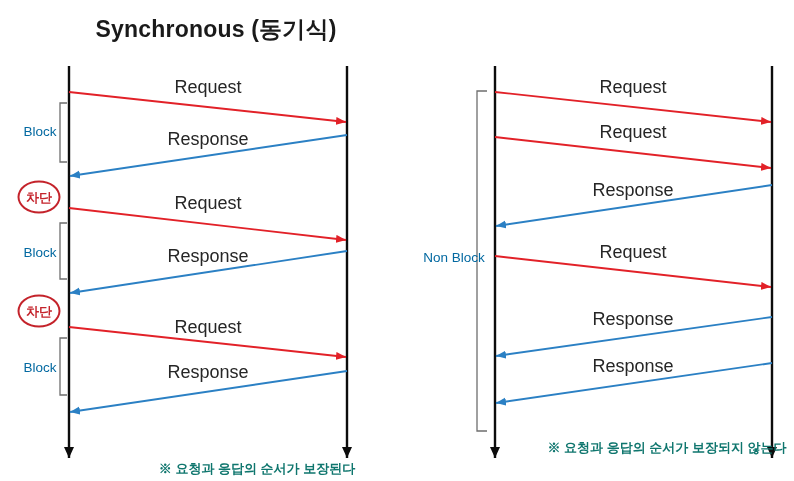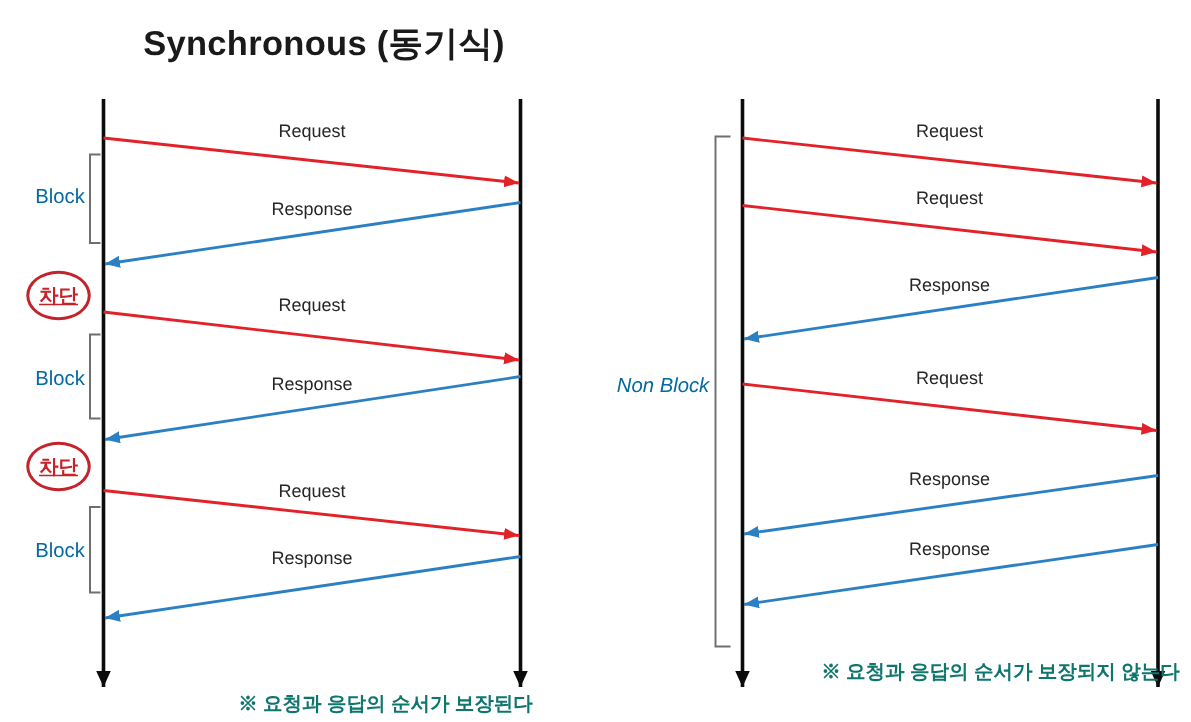--- a/index.html
+++ b/index.html
@@ -18,21 +18,21 @@
     transform: translate(-50%, -50%);
     font-size: 23px;
     font-weight: bold;
     color: #1a1a1a;
     white-space: nowrap;
     letter-spacing: 0.2px;
   }
   .msg-label {
     position: absolute;
     transform: translate(-50%, -50%);
-    font-size: 12px;
+    font-size: 18px;
     color: #262626;
     white-space: nowrap;
   }
   .block-label {
     position: absolute;
     transform: translate(-50%, -50%);
     font-size: 13.5px;
     color: #0369a1;
     white-space: nowrap;
   }
@@ -44,21 +44,20 @@
     border: 2.5px solid #c4232b;
     border-radius: 50%;
     color: #c4232b;
     font-size: 13px;
     font-weight: bold;
     display: flex;
     align-items: center;
     justify-content: center;
     transform: translate(-50%, -50%);
     background: #ffffff00;
-    text-decoration: underline;
   }
   .note {
     position: absolute;
     transform: translate(-50%, -50%);
     font-size: 13px;
     font-weight: bold;
     color: #0f766e;
     white-space: nowrap;
   }
 </style>
@@ -129,18 +128,18 @@
 
   <div class="overlay">
 
     <div class="msg-label" style="left:633px; top:87px;">Request</div>
     <div class="msg-label" style="left:633px; top:132px;">Request</div>
     <div class="msg-label" style="left:633px; top:190px;">Response</div>
     <div class="msg-label" style="left:633px; top:252px;">Request</div>
     <div class="msg-label" style="left:633px; top:319px;">Response</div>
     <div class="msg-label" style="left:633px; top:366px;">Response</div>
 
-    <div class="block-label" style="left:442px; top:257px;font-style:italic;">Non Block</div>
+    <div class="block-label" style="left:454px; top:257px;">Non Block</div>
 
     <div class="note" style="left:667px; top:448px;">※ 요청과 응답의 순서가 보장되지 않는다</div>
   </div>
 
 </div>
 
 </body></html>

